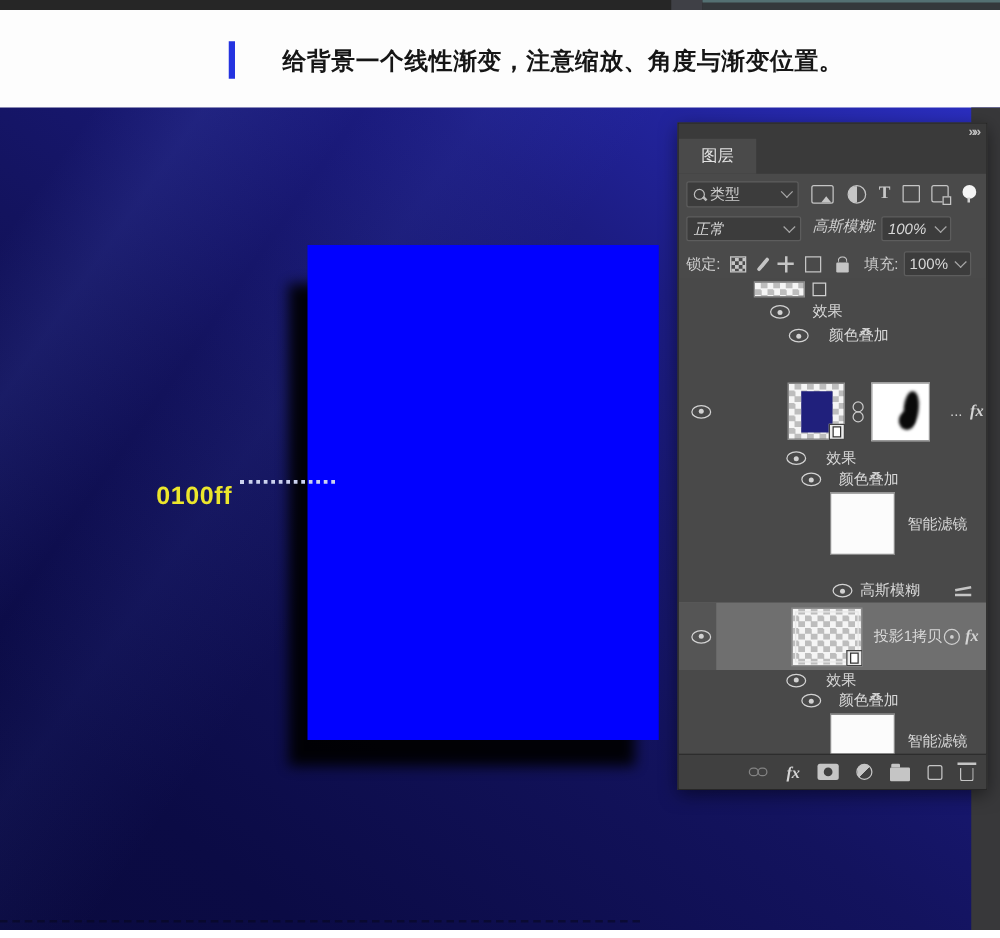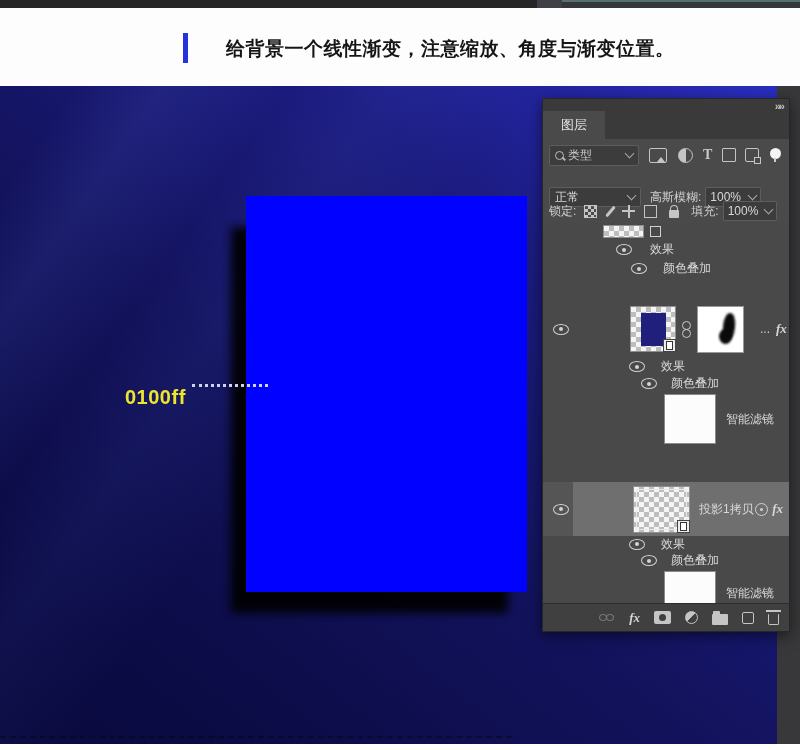--- a/index.html
+++ b/index.html
@@ -43,21 +43,21 @@
   .i-fimg::after{content:'';position:absolute;right:1px;bottom:0;width:0;height:0;border-left:4px solid transparent;border-right:4px solid transparent;border-bottom:5px solid #c5c5c5;}
   .i-fadj{width:13px;height:13px;border:1.6px solid #c5c5c5;border-radius:50%;background:linear-gradient(90deg,#c5c5c5 50%,transparent 50%);margin-left:11px;}
   .i-ftype{margin-left:10px;}
   .i-ftype::after{content:'T';font:700 14px "Liberation Serif",serif;color:#c8c8c8;}
   .i-fshape{width:12px;height:12px;border:1.6px solid #c5c5c5;border-radius:1px;margin-left:10px;}
   .i-fsmart{width:12px;height:12px;border:1.6px solid #c5c5c5;border-radius:2px;position:relative;margin-left:9px;}
   .i-fsmart::after{content:'';position:absolute;right:-3px;bottom:-3px;width:5px;height:5px;background:#4a4a4a;border:1.5px solid #c5c5c5;}
   .i-pin{width:11px;height:11px;background:#f4f4f4;border-radius:50%;position:relative;margin-left:auto;margin-right:4px;margin-top:-4px;}
   .i-pin::after{content:'';position:absolute;top:10px;left:4px;width:2px;height:4px;background:#cfcfcf;}
   
-  #row-blend{left:6px;top:87px;width:236px;height:22px;display:flex;align-items:center;}
+  #row-blend{left:6px;top:74px;width:236px;height:22px;display:flex;font-style:italic;}
   #dd-mode{width:92px;height:20px;padding:0 5px;justify-content:space-between;}
   #op-label{margin-left:9px;color:#cfcfcf;}
   #op-box{width:56px;height:20px;margin-left:4px;padding:0 4px;justify-content:space-between;}
   
   #row-lock{left:6px;top:102px;width:236px;height:20px;display:flex;align-items:center;}
   #lock-label{color:#cfcfcf;}
   .i-lchk{width:11px;height:11px;border:1px solid #c5c5c5;background:repeating-conic-gradient(#c5c5c5 0 25%,transparent 0 50%) 0 0/6px 6px;margin-left:8px;flex:none;}
   .i-lbrush{width:3px;height:13px;background:#c5c5c5;border-radius:2px;transform:rotate(40deg);margin-left:12px;flex:none;}
   .i-lmove{width:13px;height:13px;position:relative;margin-left:10px;flex:none;}
   .i-lmove::before{content:'';position:absolute;left:5.5px;top:0;width:2px;height:13px;background:#c5c5c5;}
@@ -228,20 +228,25 @@
       <span class="lbl">效果</span>
     </div>
     <div id="r6" class="lrow">
       <span class="eye"></span>
       <span class="lbl">颜色叠加</span>
     </div>
     <div id="r7" class="lrow">
       <span class="thumb-white"></span>
       <span class="lbl">智能滤镜</span>
     </div>
+    <div id="r9" class="lrow">
+      <span class="eye"></span>
+      <span class="lbl">高斯模糊</span>
+      <span class="blendopt"></span>
+    </div>
     <div id="r10" class="lrow">
       <span class="eye"></span>
       <span class="thumb46 checker">
         <span class="inner"></span>
         <span class="sobadge"></span>
       </span>
       <span class="lbl">投影1拷贝</span>
       <span class="ringdot"></span>
       <span class="fx"></span>
     </div>

